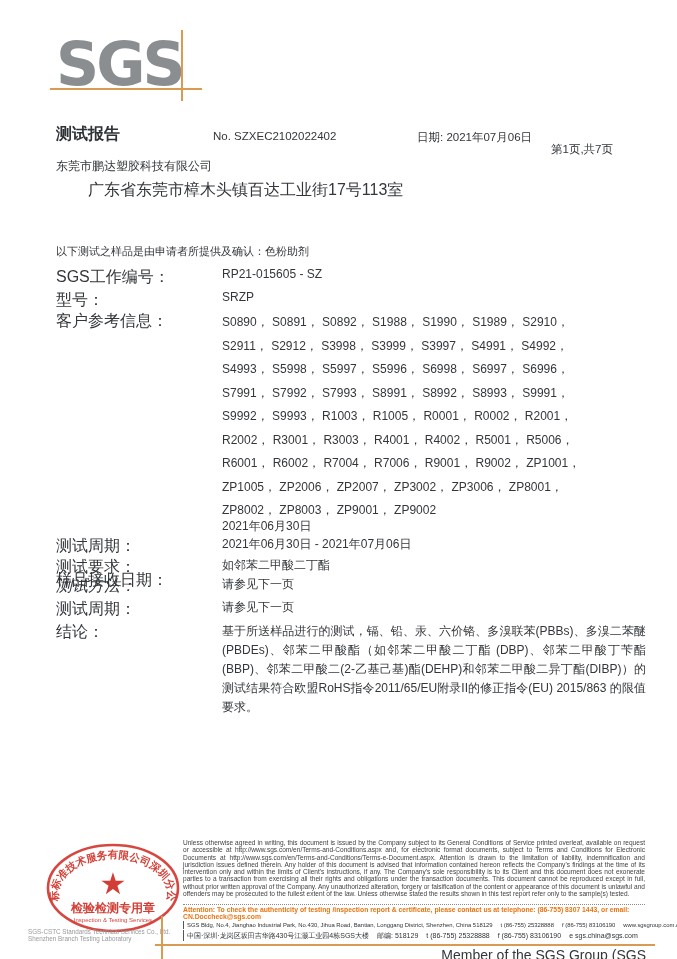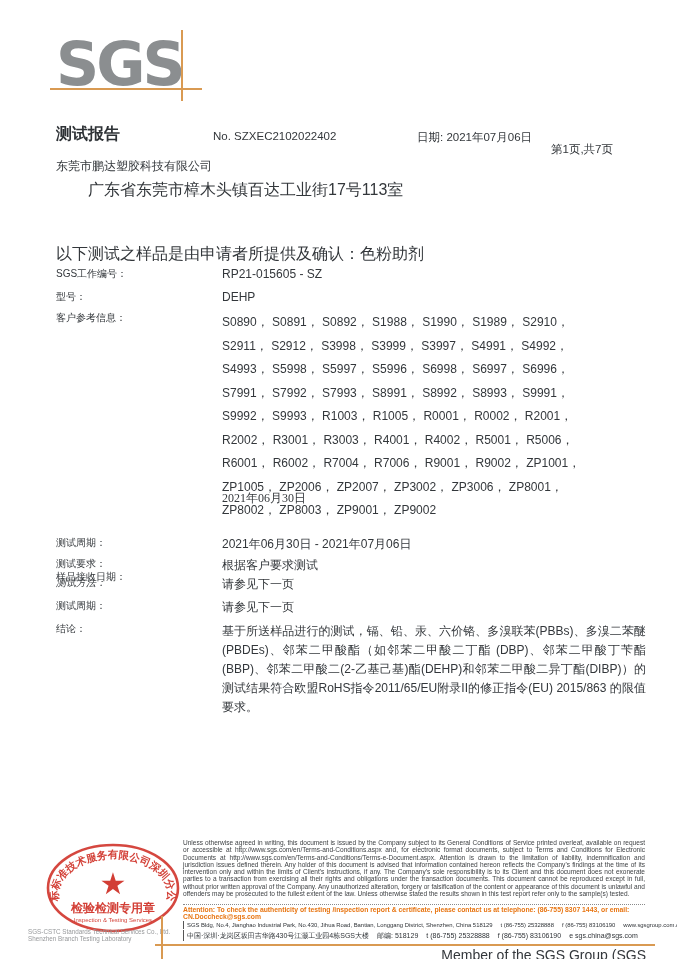--- a/index.html
+++ b/index.html
@@ -22,23 +22,23 @@
   .cross-v{ background:#d99a52; width:2px; }
 
   .doc-title{ left:56px; top:124px; font-size:16px; font-weight:bold; color:#2e3236; }
   .hdr-no{ left:213px; top:130px; font-size:11.5px; }
   .hdr-date{ left:417px; top:130px; font-size:11.5px; }
   .hdr-page{ left:551px; top:130px; font-size:11.5px;margin-top:12px; }
 
   .company-line1{ left:56px; top:158px; font-size:12px; }
   .company-line2{ left:56px; top:180px; font-size:16px;margin-left:32px; }
 
-  .intro{ left:56px; top:244px; font-size:16px; }
+  .intro{ left:56px; top:244px; font-size:11px; }
 
-  .f-label{ left:56px; font-size:10px; }
+  .f-label{ left:56px; font-size:16px; }
   .f-value{ left:222px; font-size:12px; width:424px; }
   .v-multi{ white-space:pre-line; line-height:23.5px; }
   .v-para{ line-height:19px; text-align:justify; }
 
   
   .disclaimer{
     left:183px; top:839px; width:462px;
     font-size:6.55px; line-height:7.3px; text-align:justify; color:#3f4245;
   }
   .attention{
@@ -72,41 +72,41 @@
 
 <div class="abs company-line1">东莞市鹏达塑胶科技有限公司</div>
 <div class="abs company-line2">广东省东莞市樟木头镇百达工业街17号113室</div>
 
 <div class="abs intro">以下测试之样品是由申请者所提供及确认：色粉助剂</div>
 
 <div class="abs f-label" style="top:267px;">SGS工作编号：</div>
 <div class="abs f-value" style="top:267px;">RP21-015605 - SZ</div>
 
 <div class="abs f-label" style="top:290px;">型号：</div>
-<div class="abs f-value" style="top:290px;">DEHP</div>
+<div class="abs f-value" style="top:290px;">SRZP</div>
 
 <div class="abs f-label" style="top:311px;">客户参考信息：</div>
 <div class="abs f-value v-multi" style="top:311px;">S0890， S0891， S0892， S1988， S1990， S1989， S2910，
 S2911， S2912， S3998， S3999， S3997， S4991， S4992，
 S4993， S5998， S5997， S5996， S6998， S6997， S6996，
 S7991， S7992， S7993， S8991， S8992， S8993， S9991，
 S9992， S9993， R1003， R1005， R0001， R0002， R2001，
 R2002， R3001， R3003， R4001， R4002， R5001， R5006，
 R6001， R6002， R7004， R7006， R9001， R9002， ZP1001，
 ZP1005， ZP2006， ZP2007， ZP3002， ZP3006， ZP8001，
 ZP8002， ZP8003， ZP9001， ZP9002</div>
 
 <div class="abs f-label" style="top:534px;margin-top:36px;">样品接收日期：</div>
-<div class="abs f-value" style="top:490px;font-family:Liberation Serif, serif;">2021年06月30日</div>
+<div class="abs f-value" style="top:518px;">2021年06月30日</div>
 
 <div class="abs f-label" style="top:536px;">测试周期：</div>
 <div class="abs f-value" style="top:536px;">2021年06月30日 - 2021年07月06日</div>
 
 <div class="abs f-label" style="top:557px;">测试要求：</div>
-<div class="abs f-value" style="top:557px;">根据客户要求测试</div>
+<div class="abs f-value" style="top:557px;">如邻苯二甲酸二丁酯</div>
 
 <div class="abs f-label" style="top:576px;font-style:italic;">测试方法：</div>
 <div class="abs f-value" style="top:576px;">请参见下一页</div>
 
 <div class="abs f-label" style="top:599px;">测试周期：</div>
 <div class="abs f-value" style="top:599px;">请参见下一页</div>
 
 <div class="abs f-label" style="top:622px;">结论：</div>
 <div class="abs f-value v-para" style="top:622px;">基于所送样品进行的测试，镉、铅、汞、六价铬、多溴联苯(PBBs)、多溴二苯醚(PBDEs)、邻苯二甲酸酯（如邻苯二甲酸二丁酯 (DBP)、邻苯二甲酸丁苄酯(BBP)、邻苯二甲酸二(2-乙基己基)酯(DEHP)和邻苯二甲酸二异丁酯(DIBP)）的测试结果符合欧盟RoHS指令2011/65/EU附录II的修正指令(EU) 2015/863 的限值要求。</div>
 

